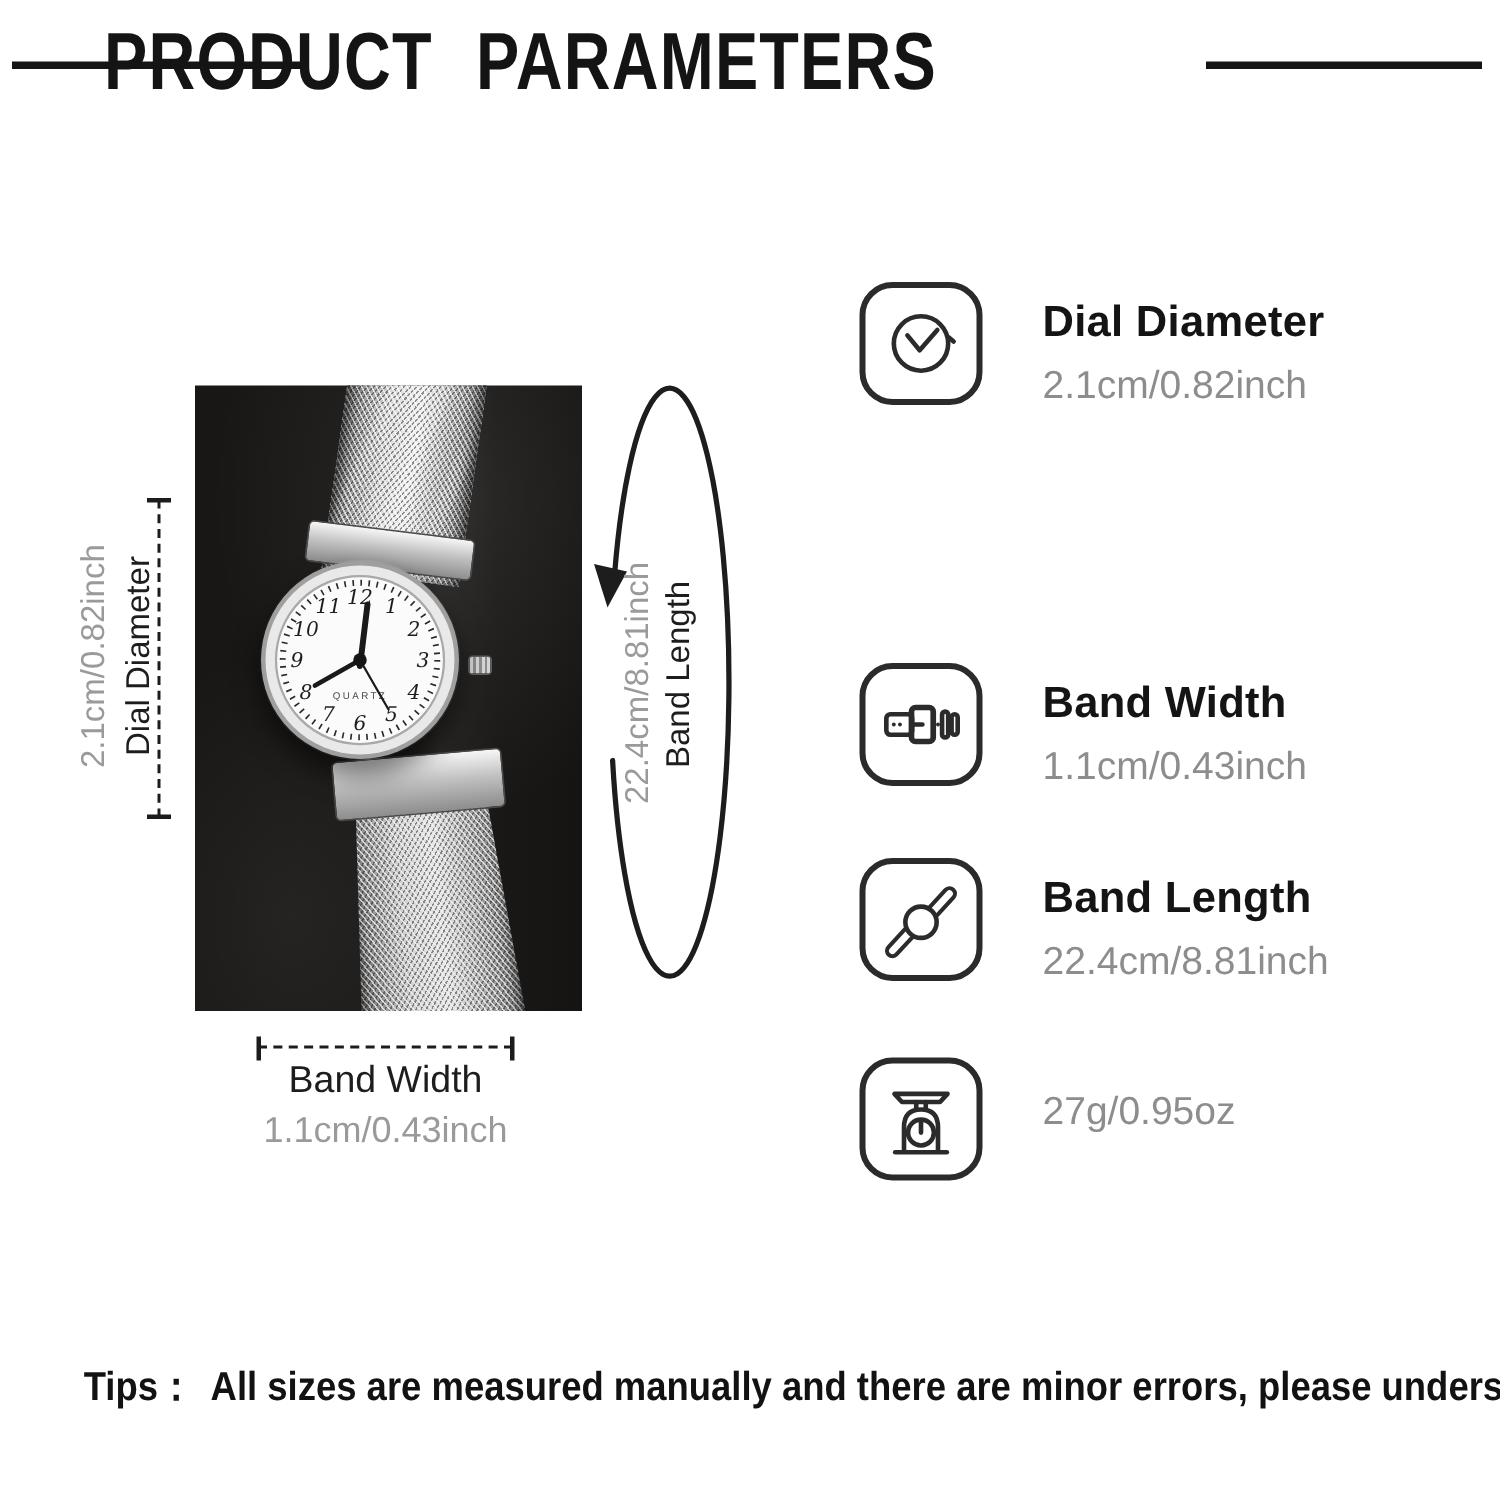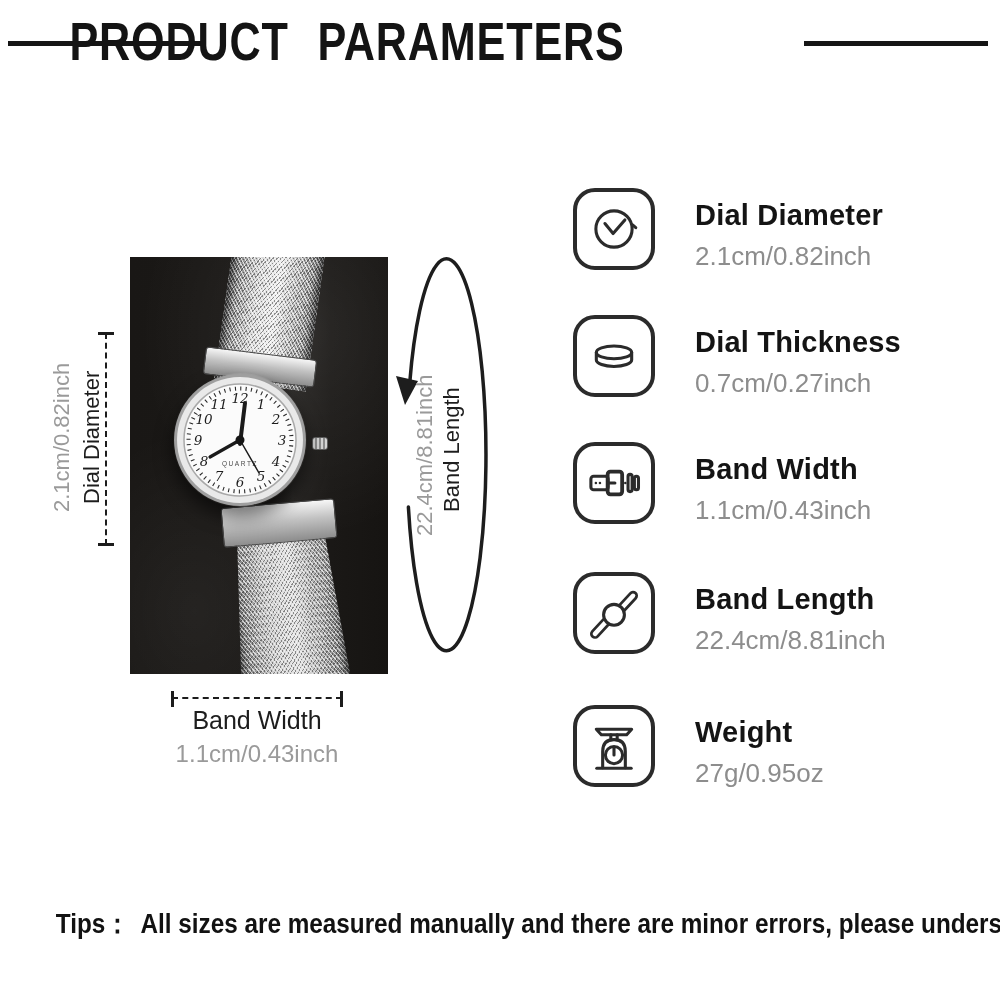--- a/index.html
+++ b/index.html
@@ -164,32 +164,20 @@
         <polyline points="22,26 31,37 44,22"></polyline>
         <path d="M52.5,27.5 l3.5,3"></path>
       </svg>
     </div>
     <div class="spec-text">
       <div class="spec-label">Dial Diameter</div>
       <div class="spec-value">2.1cm/0.82inch</div>
     </div>
   </div>
 
-  <div class="spec-row r1">
-    <div class="spec-icon">
-      <svg viewBox="0 0 64 64">
-        <ellipse cx="32" cy="28" rx="19.5" ry="7"></ellipse>
-        <path d="M12.5,28 V36.5 A19.5,7 0 0 0 51.5,36.5 V28"></path>
-      </svg>
-    </div>
-    <div class="spec-text">
-      <div class="spec-label">Dial Thickness</div>
-      <div class="spec-value">0.7cm/0.27inch</div>
-    </div>
-  </div>
 
   <div class="spec-row r2">
     <div class="spec-icon">
       <svg viewBox="0 0 64 64">
         <rect x="6.5" y="24.5" width="19" height="15" rx="3"></rect>
         <circle cx="12" cy="32" r="1.4" fill="#2b2b2b" stroke="none"></circle>
         <circle cx="16.5" cy="32" r="1.4" fill="#2b2b2b" stroke="none"></circle>
         <rect x="25" y="19.5" width="16" height="25" rx="3" stroke-width="4.2"></rect>
         <path d="M25,32 h8"></path>
         <circle cx="44.5" cy="32" r="1.4" fill="#2b2b2b" stroke="none"></circle>
@@ -224,21 +212,20 @@
       <svg viewBox="0 0 64 64">
         <path d="M12.5,13.5 h39 l-5.5,6 h-28 z"></path>
         <path d="M28.5,19.5 v5.5 m7,-5.5 v5.5"></path>
         <path d="M19.5,56 V38 Q19.5,25 32,25 Q44.5,25 44.5,38 V56"></path>
         <path d="M13,56.5 h38"></path>
         <circle cx="32" cy="42" r="9.5"></circle>
         <path d="M32,42 V34"></path>
       </svg>
     </div>
     <div class="spec-text">
-      <div class="spec-label">Weight</div>
       <div class="spec-value">27g/0.95oz</div>
     </div>
   </div>
 
 </div>
 
 <div class="tips">
   <span class="tips-inner">
     <span class="tips-prefix">Tips：</span><span>All sizes are measured manually and there are minor errors, please understand.</span>
   </span>

